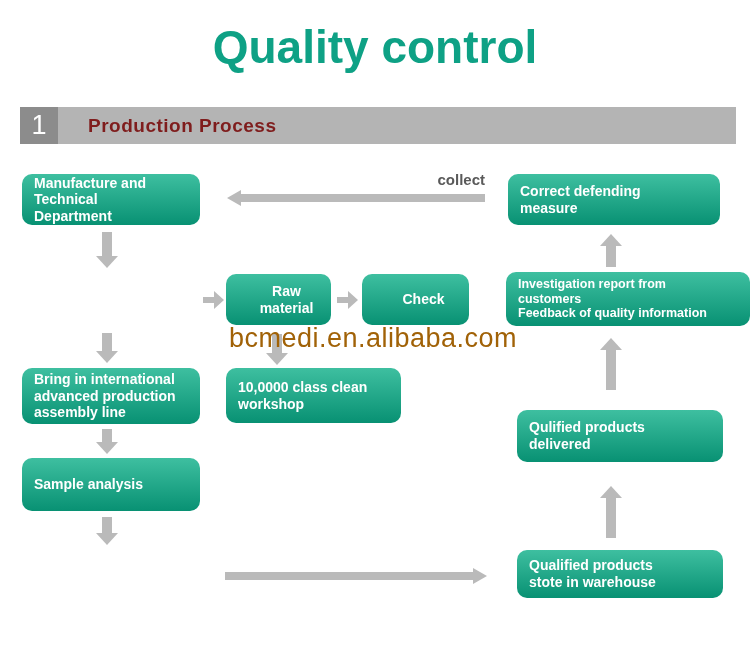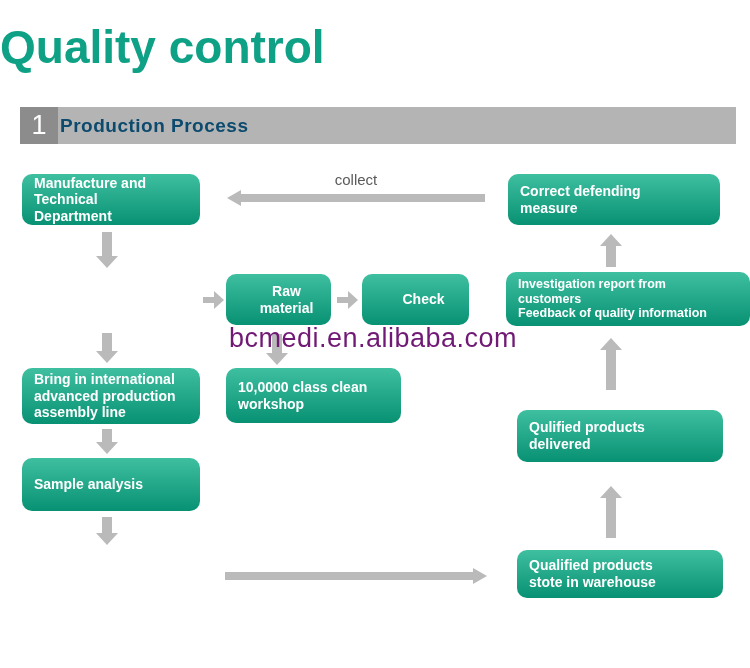--- a/index.html
+++ b/index.html
@@ -2,31 +2,31 @@
 <html><head>
 <meta charset="utf-8">
 <style>
   html,body { margin:0; padding:0; background:#ffffff; }
   .page {
     position:relative; width:750px; height:668px; background:#ffffff;
     font-family:"Liberation Sans", sans-serif; overflow:hidden;
   }
   .title {
     position:absolute; left:0; top:20px; width:100%; margin:0;
-    font-size:46px; font-weight:bold; color:#0ea185;
+    text-align:center; font-size:46px; font-weight:bold; color:#0ea185;
     letter-spacing:0px;
   }
   .banner { position:absolute; left:20px; top:107px; width:716px; height:37px; background:#b4b4b4; display:flex; }
   .banner-num {
     width:38px; height:37px; background:#8c8c8c; color:#ffffff;
     font-size:27px; font-weight:normal; display:flex; align-items:center; justify-content:center;
   }
   .banner-label {
-    color:#0c4a6e; font-size:19px; font-weight:bold; letter-spacing:0.5px;
-    display:flex; align-items:center; padding-left:2px;
+    color:#7f1d1d; font-size:19px; font-weight:bold; letter-spacing:0.5px;
+    display:flex; align-items:center; padding-left:30px;
   }
   .box {
     position:absolute; border-radius:10px;
     background:linear-gradient(180deg, #3ebfa0 0%, #089173 100%);
     color:#ffffff; font-weight:bold; font-size:14px; line-height:1.18;
     display:flex; align-items:center; padding-left:12px; padding-right:22px;
     box-sizing:border-box; white-space:pre-line;
   }
   .box.center { justify-content:center; padding-left:20px; padding-right:4px; text-align:center; }
   .box.small-text { font-size:12.5px; }
@@ -42,26 +42,26 @@
   .arrow-right-sm { width:21px; height:18px; }
   .arrow-right-sm::before { left:0; top:6px; width:calc(100% - 10px); height:6px; background:#bababa; }
   .arrow-right-sm::after { right:0; top:0; border-top:9px solid transparent; border-bottom:9px solid transparent; border-left:10px solid #bababa; }
   .arrow-right-lg { height:16px; }
   .arrow-right-lg::before { left:0; top:4px; width:calc(100% - 14px); height:8px; background:#bababa; }
   .arrow-right-lg::after { right:0; top:0; border-top:8px solid transparent; border-bottom:8px solid transparent; border-left:14px solid #bababa; }
   .arrow-left-lg { height:16px; }
   .arrow-left-lg::before { right:0; top:4px; width:calc(100% - 14px); height:8px; background:#bababa; }
   .arrow-left-lg::after { left:0; top:0; border-top:8px solid transparent; border-bottom:8px solid transparent; border-right:14px solid #bababa; }
   .collect-label {
-    position:absolute; left:227px; top:171px; width:258px; text-align:center;
-    color:#5a5a5a; font-size:15px; font-weight:normal;
+    position:absolute; left:227px; top:171px; width:258px; text-align:right;
+    color:#5a5a5a; font-size:15px; font-weight:bold;
   }
   .watermark {
     position:absolute; left:228px; top:323px; width:290px; text-align:center;
-    color:#701a75; font-size:27px; font-weight:normal; letter-spacing:0.5px;
+    color:#a16207; font-size:27px; font-weight:normal; letter-spacing:0.5px;
   }
 </style>
 </head>
 <body>
 
 <div class="page">
 
   <h1 class="title">Quality control</h1>
 
   <div class="banner">

